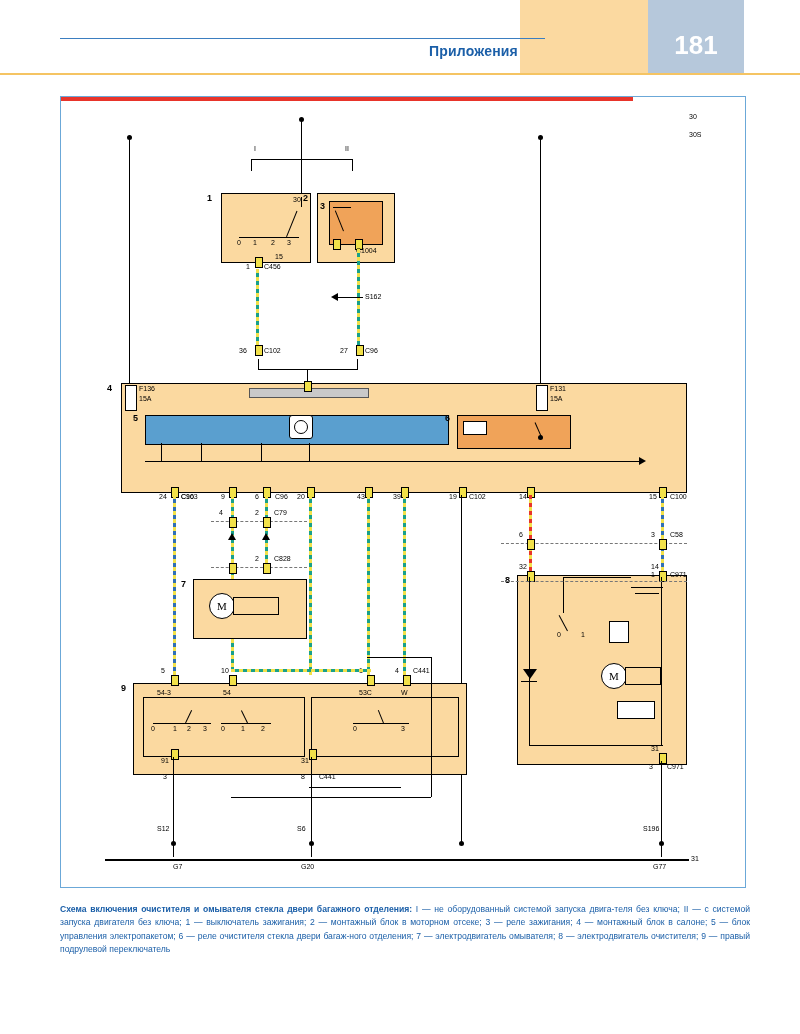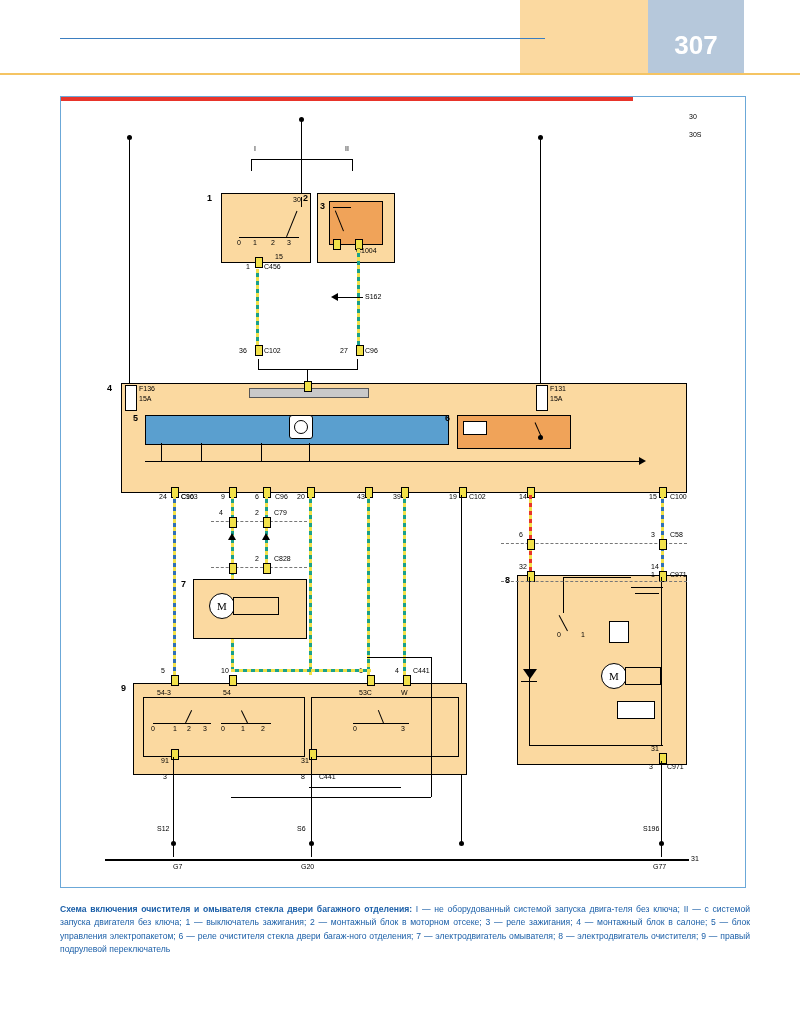--- a/index.html
+++ b/index.html
@@ -48,21 +48,22 @@
   .caption .t{font-weight:normal;color:#1b5fa8;}
 </style>
 </head>
 <body>
 
 <div class="header">
   <div class="hdr-yellow"></div>
   <div class="hdr-blue"></div>
   <div class="hdr-rule-top"></div>
   <div class="hdr-rule-bot"></div>
-  <div class="hdr-page">307</div>
+  <div class="hdr-title">Приложения</div>
+  <div class="hdr-page">181</div>
 </div>
 
 <div class="frame">
 
   <div class="redline" style="left:52px;top:22px;width:572px;"></div>
   <div class="redline" style="left:52px;top:40px;width:572px;"></div>
   <div class="lbl" style="left:628px;top:16px;">30</div>
   <div class="lbl" style="left:628px;top:34px;">30S</div>
 
   <div class="wire vline" style="left:68px;top:40px;height:248px;"></div>

